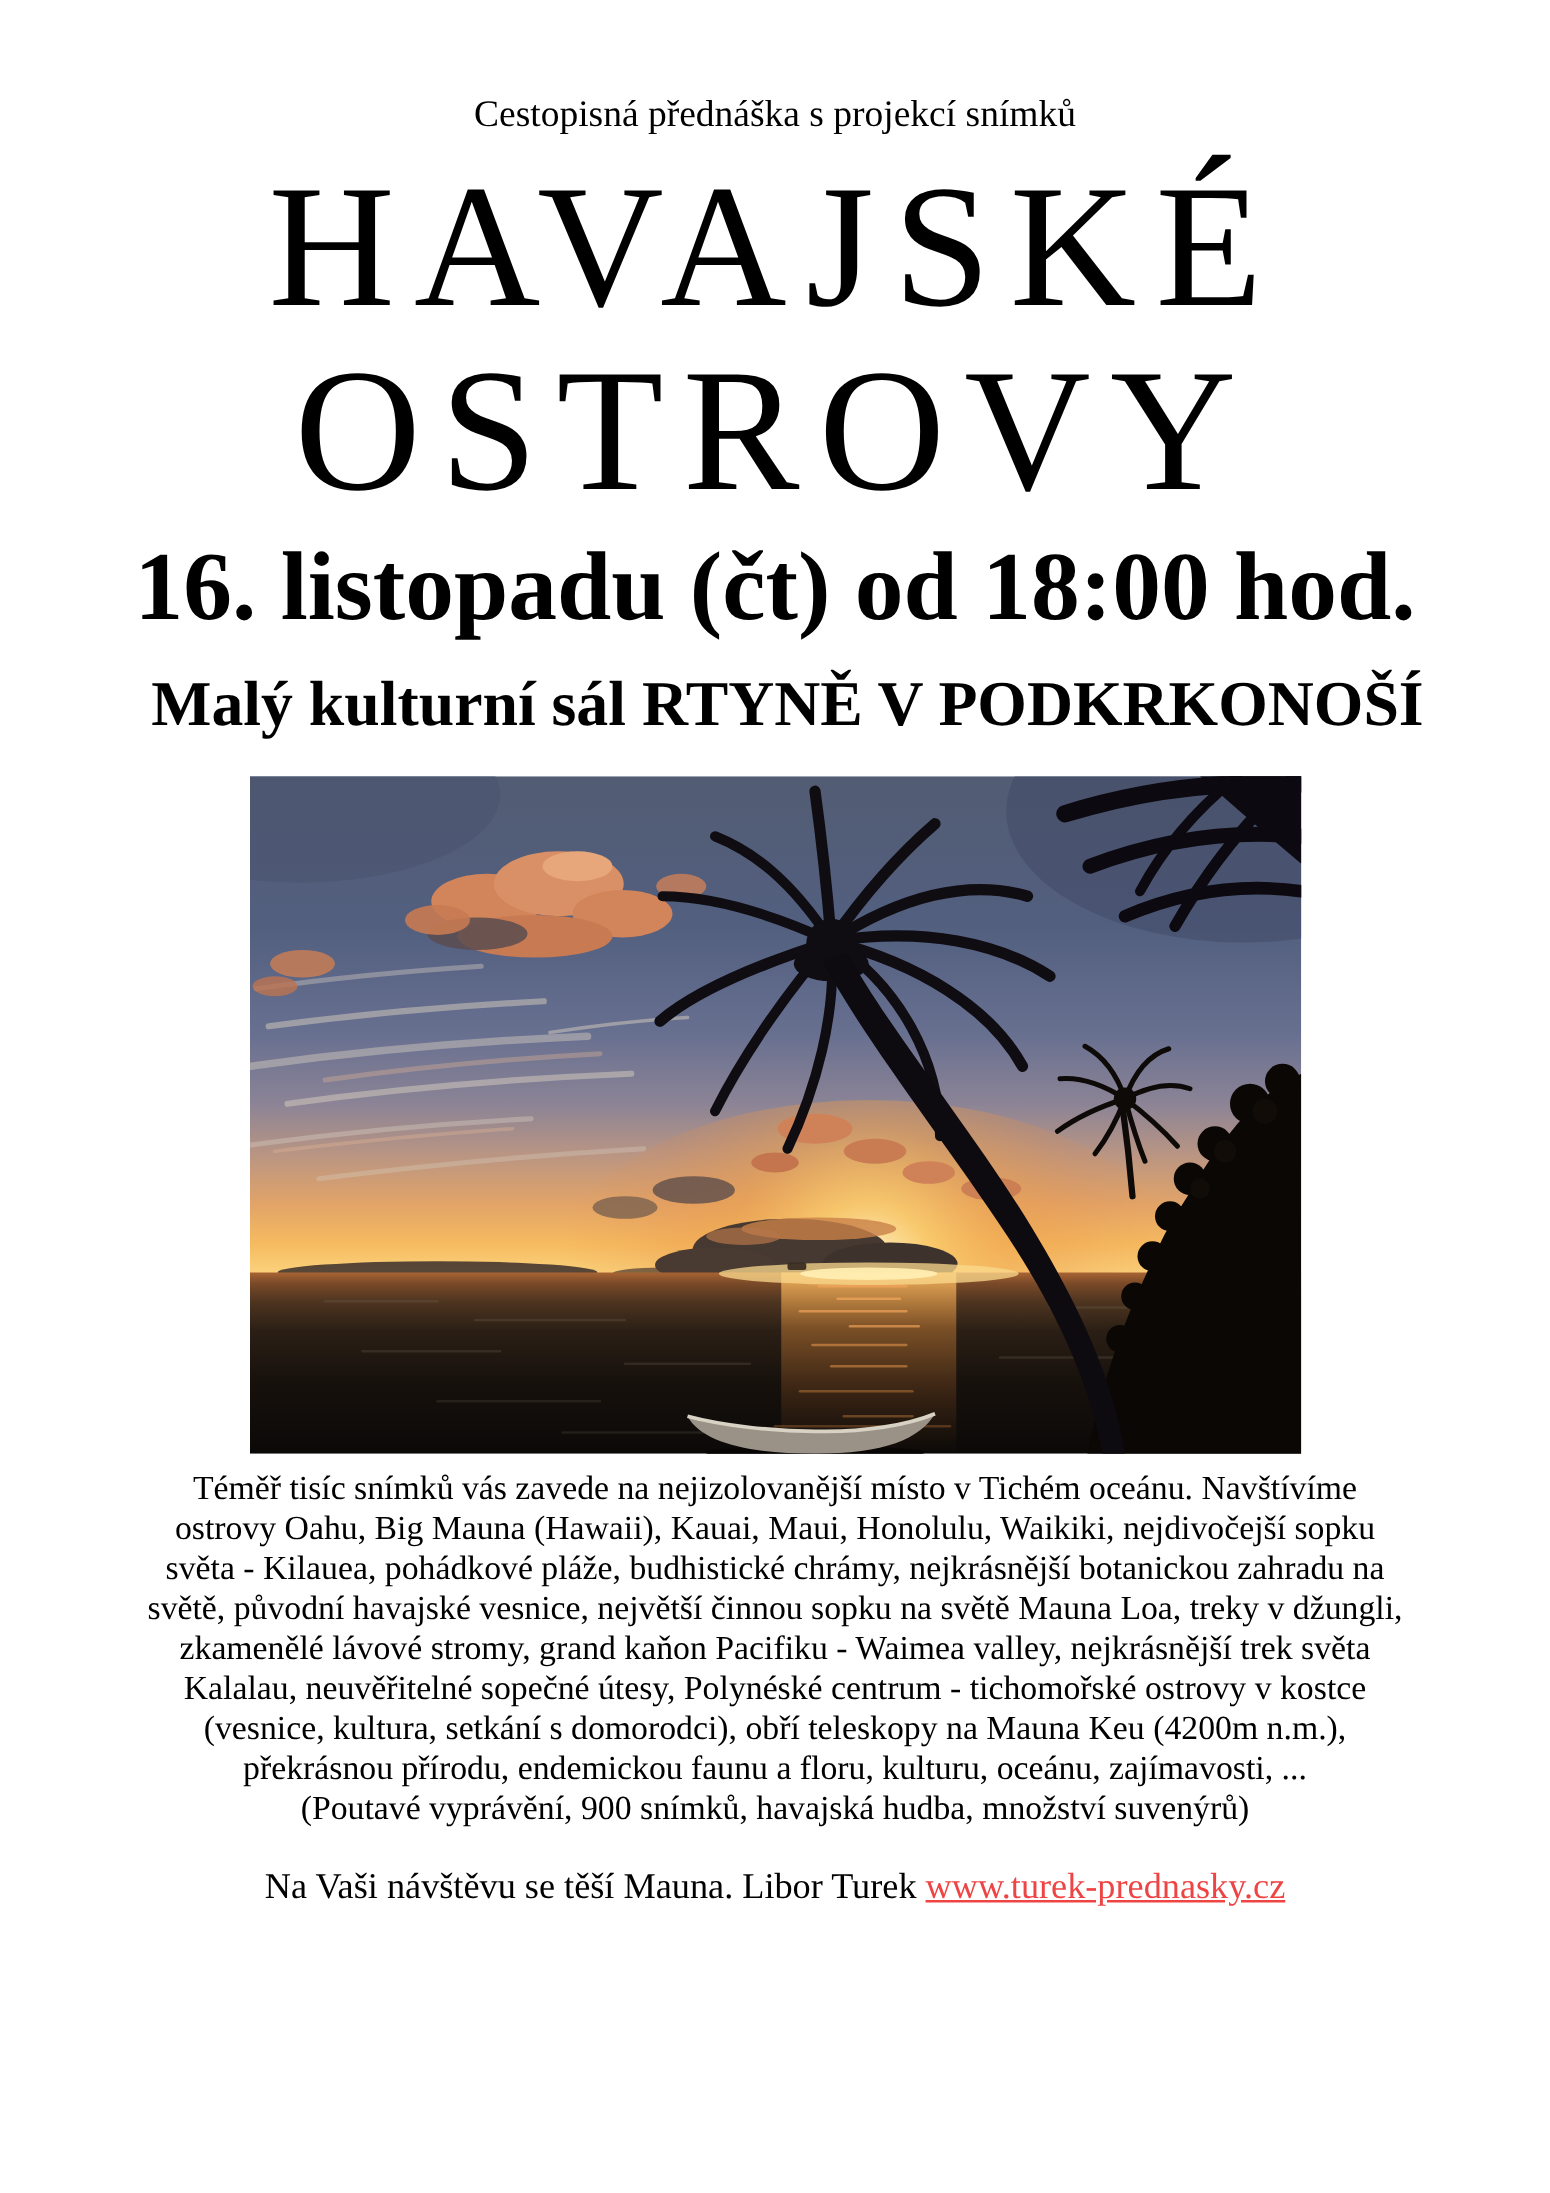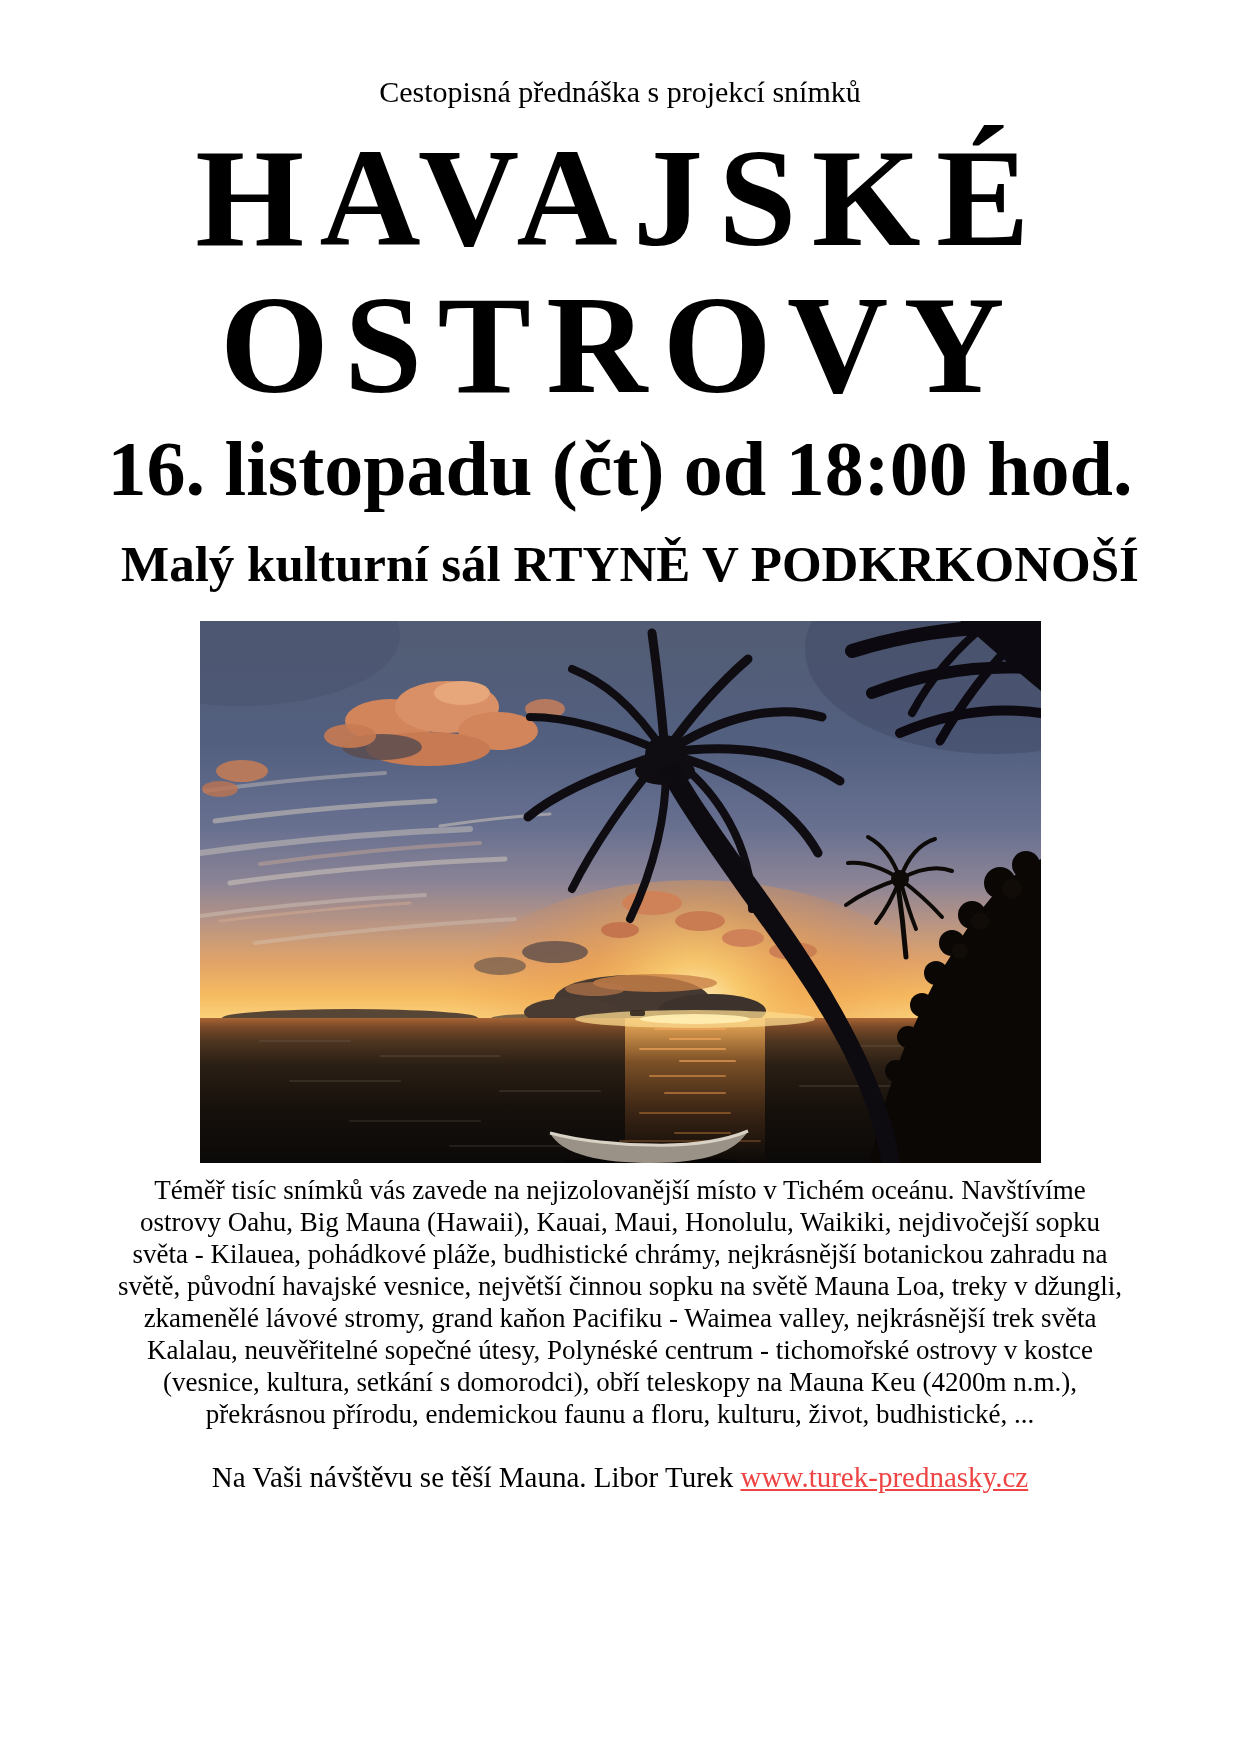--- a/index.html
+++ b/index.html
@@ -8,21 +8,21 @@
     width:1240px;height:1754px;
     box-sizing:border-box;
     padding-top:74px;
     background:#ffffff;
     font-family:"Liberation Serif", serif;
     color:#000;
     text-align:center;
     overflow:hidden;
   }
   .kicker{font-size:30px;line-height:1.2;}
-  .title{margin:14px 0 0;font-weight:bold;font-size:140px;line-height:1.05;letter-spacing:.11em;}
+  .title{margin:14px 0 0;font-weight:normal;font-size:140px;line-height:1.05;letter-spacing:.11em;}
   .title-line{display:block;white-space:nowrap;}
   .datetime{margin-top:6px;font-size:78px;line-height:1.15;font-weight:bold;white-space:nowrap;}
   .venue{margin-top:20px;font-size:51px;line-height:1.2;font-weight:bold;white-space:nowrap;padding-left:20px;}
   .photo{margin:26px auto 0;width:841px;height:542px;display:block;}
   .photo svg{display:block;}
   .description{margin-top:12px;font-size:27px;line-height:1.185;}
   .dline{white-space:nowrap;}
   .admission{
     margin-top:8px;font-size:46px;line-height:1.2;
     color:#1f2a7a;text-decoration:underline;text-decoration-color:#14143c;
@@ -237,21 +237,22 @@
   </figure>
 
   <div class="description">
     <div class="dline">Téměř tisíc snímků vás zavede na nejizolovanější místo v Tichém oceánu. Navštívíme</div>
     <div class="dline">ostrovy Oahu, Big Mauna (Hawaii), Kauai, Maui, Honolulu,  Waikiki, nejdivočejší sopku</div>
     <div class="dline">světa - Kilauea, pohádkové pláže, budhistické chrámy, nejkrásnější botanickou zahradu na</div>
     <div class="dline">světě, původní havajské vesnice, největší činnou sopku na světě Mauna Loa, treky v džungli,</div>
     <div class="dline">zkamenělé lávové stromy, grand kaňon Pacifiku - Waimea valley, nejkrásnější trek světa</div>
     <div class="dline">Kalalau, neuvěřitelné sopečné útesy, Polynéské centrum - tichomořské ostrovy v kostce</div>
     <div class="dline">(vesnice, kultura, setkání s domorodci), obří teleskopy na Mauna Keu (4200m n.m.),</div>
-    <div class="dline">překrásnou přírodu, endemickou faunu a floru, kulturu, život, budhistické,  ...</div>
+    <div class="dline">překrásnou přírodu, endemickou faunu a floru, kulturu, oceánu, zajímavosti,  ...</div>
+    <div class="dline">(Poutavé vyprávění, 900 snímků, havajská hudba, množství suvenýrů)</div>
   </div>
 
 
   <div class="footer">
     <span>Na Vaši návštěvu se těší Mauna. Libor Turek </span><a class="url">www.turek-prednasky.cz</a>
   </div>
 
 </div>
 
 </body></html>

